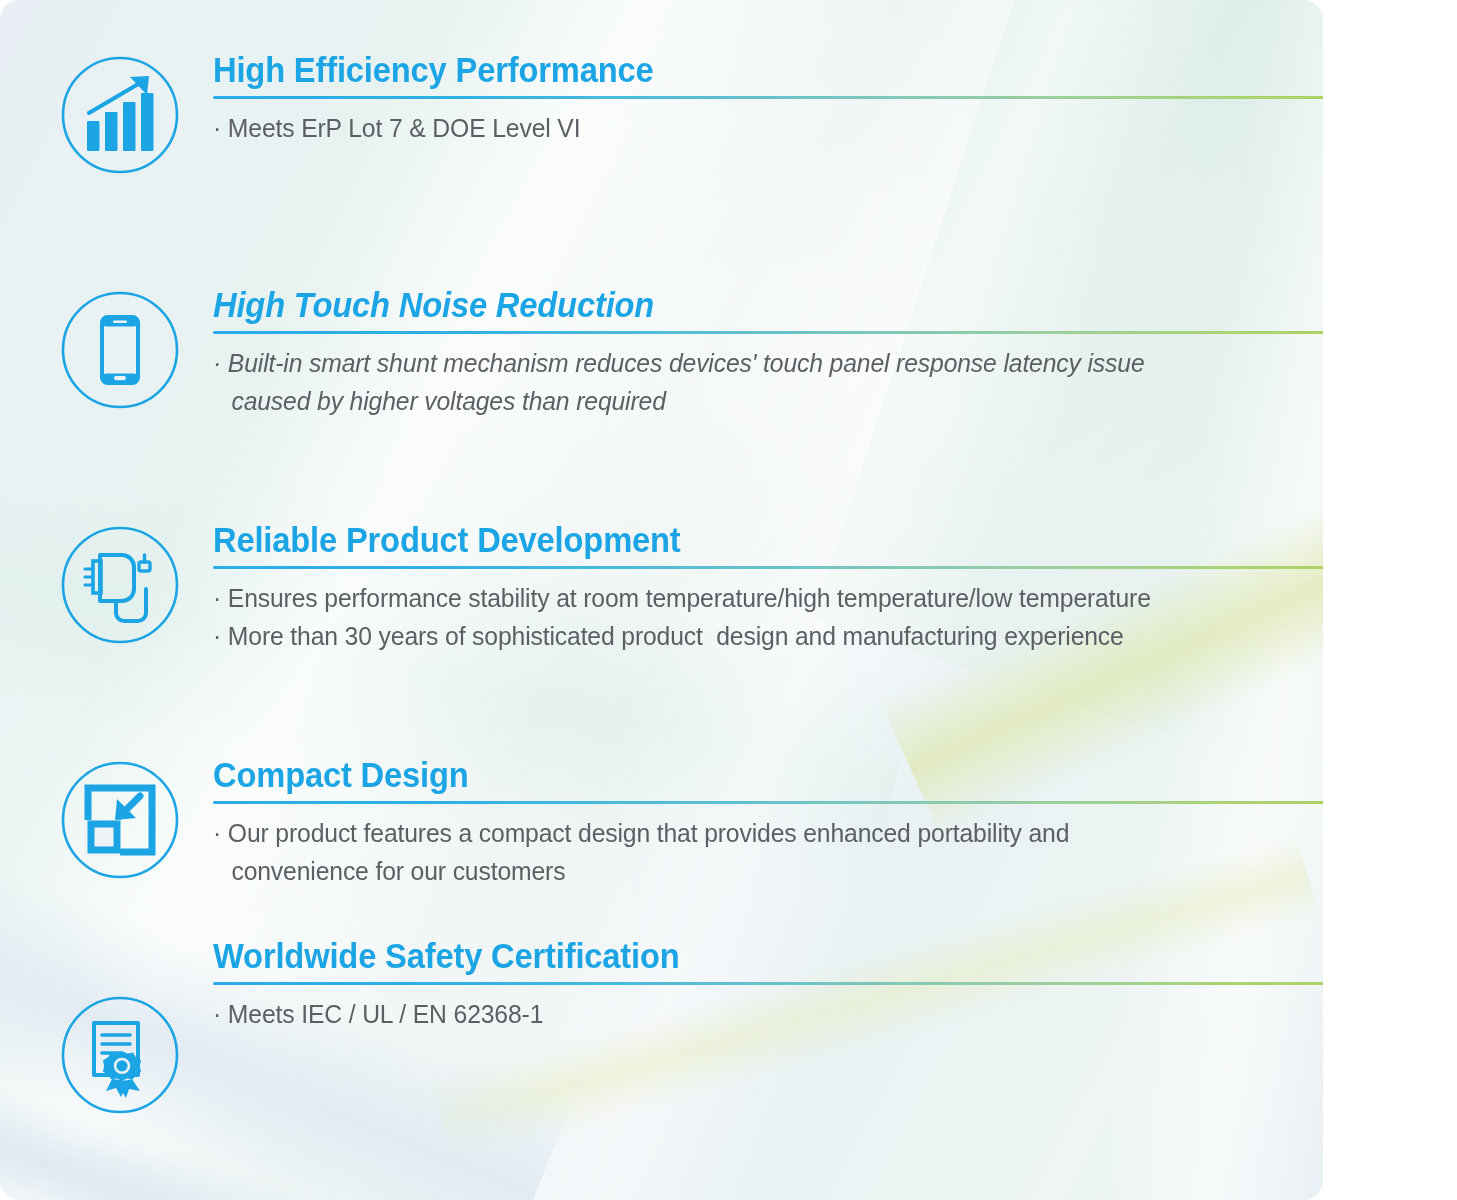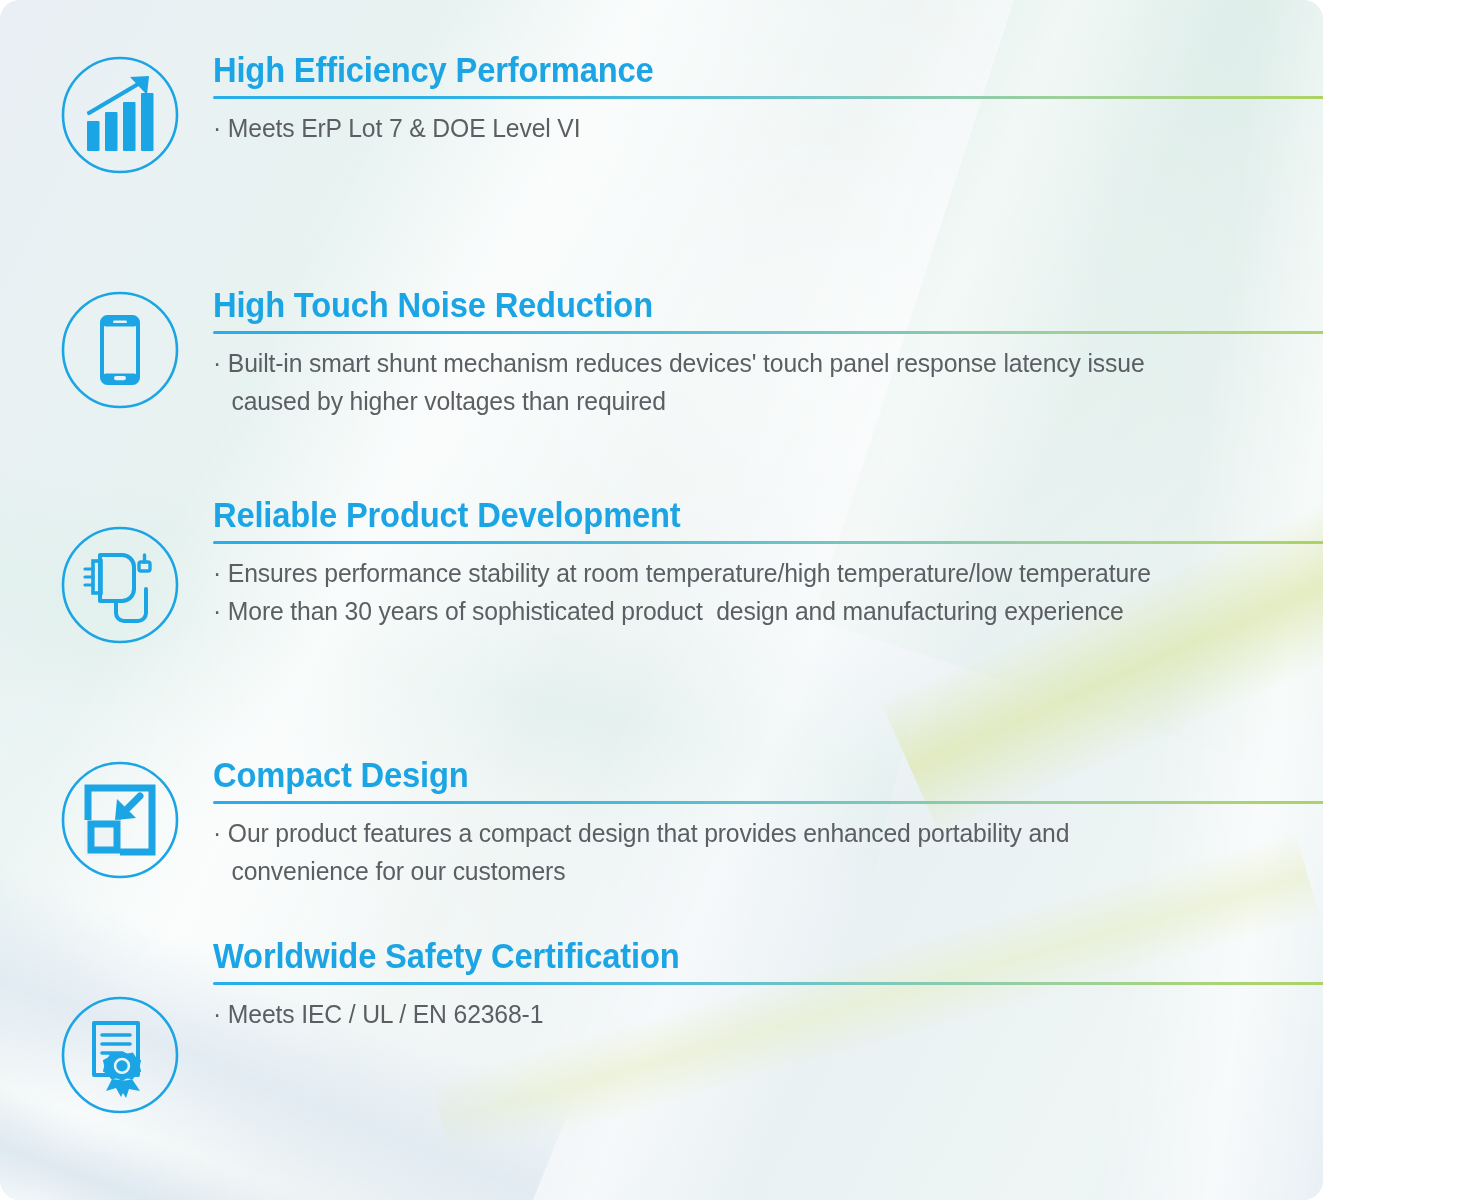--- a/index.html
+++ b/index.html
@@ -214,42 +214,42 @@
         <div class="icon-wrap" style="top: 290px;">
           <svg viewBox="0 0 120 120" xmlns="http://www.w3.org/2000/svg">
             <circle cx="60" cy="60" r="57" fill="none" stroke="#1ca5e4" stroke-width="2.6"></circle>
             <rect x="42" y="27" width="36" height="66" rx="5.5" fill="none" stroke="#1ca5e4" stroke-width="4"></rect>
             <rect x="42" y="27" width="36" height="9.5" rx="4.5" fill="#1ca5e4"></rect>
             <rect x="42" y="83.5" width="36" height="9.5" rx="4.5" fill="#1ca5e4"></rect>
             <rect x="53" y="30.5" width="14" height="2.6" rx="1.3" fill="#eaf3f8"></rect>
             <rect x="54" y="86" width="12" height="4.2" rx="2.1" fill="#eaf3f8"></rect>
           </svg>
         </div>
-        <div class="content" style="top: 285px;">
+        <div class="content" style="top: 285px; font-style: italic;">
           <div class="f-title">High Touch Noise Reduction</div>
           <div class="rule"></div>
           <div class="f-body">
             <div class="line">· Built-in smart shunt mechanism reduces devices' touch panel response latency issue</div>
             <div class="line cont">caused by higher voltages than required</div>
           </div>
         </div>
       </div>
       <div class="feature">
         <div class="icon-wrap" style="top: 525px;">
           <svg viewBox="0 0 120 120" xmlns="http://www.w3.org/2000/svg">
             <circle cx="60" cy="60" r="57" fill="none" stroke="#1ca5e4" stroke-width="2.6"></circle>
             <path d="M40 30 h22 a12 12 0 0 1 12 12 v22 a12 12 0 0 1 -12 12 h-22 z" fill="none" stroke="#1ca5e4" stroke-width="4" stroke-linejoin="round"></path>
             <rect x="33" y="36" width="8" height="32" fill="none" stroke="#1ca5e4" stroke-width="3.6"></rect>
             <path d="M25 44 h8 M25 52 h8 M25 60 h8" stroke="#1ca5e4" stroke-width="3.2" stroke-linecap="round"></path>
             <path d="M56 76 v12 a8 8 0 0 0 8 8 h14 a8 8 0 0 0 8 -8 v-24" fill="none" stroke="#1ca5e4" stroke-width="4" stroke-linecap="round"></path>
             <rect x="79" y="37" width="11" height="9" rx="2" fill="none" stroke="#1ca5e4" stroke-width="3.4"></rect>
             <path d="M84.5 30 v7" stroke="#1ca5e4" stroke-width="3.4" stroke-linecap="round"></path>
           </svg>
         </div>
-        <div class="content" style="top: 495px;">
+        <div class="content" style="top: 520px;">
           <div class="f-title">Reliable Product Development</div>
           <div class="rule"></div>
           <div class="f-body">
             <div class="line">· Ensures performance stability at room temperature/high temperature/low temperature</div>
             <div class="line">· More than 30 years of sophisticated product  design and manufacturing experience</div>
           </div>
         </div>
       </div>
       <div class="feature">
         <div class="icon-wrap" style="top: 760px;">

